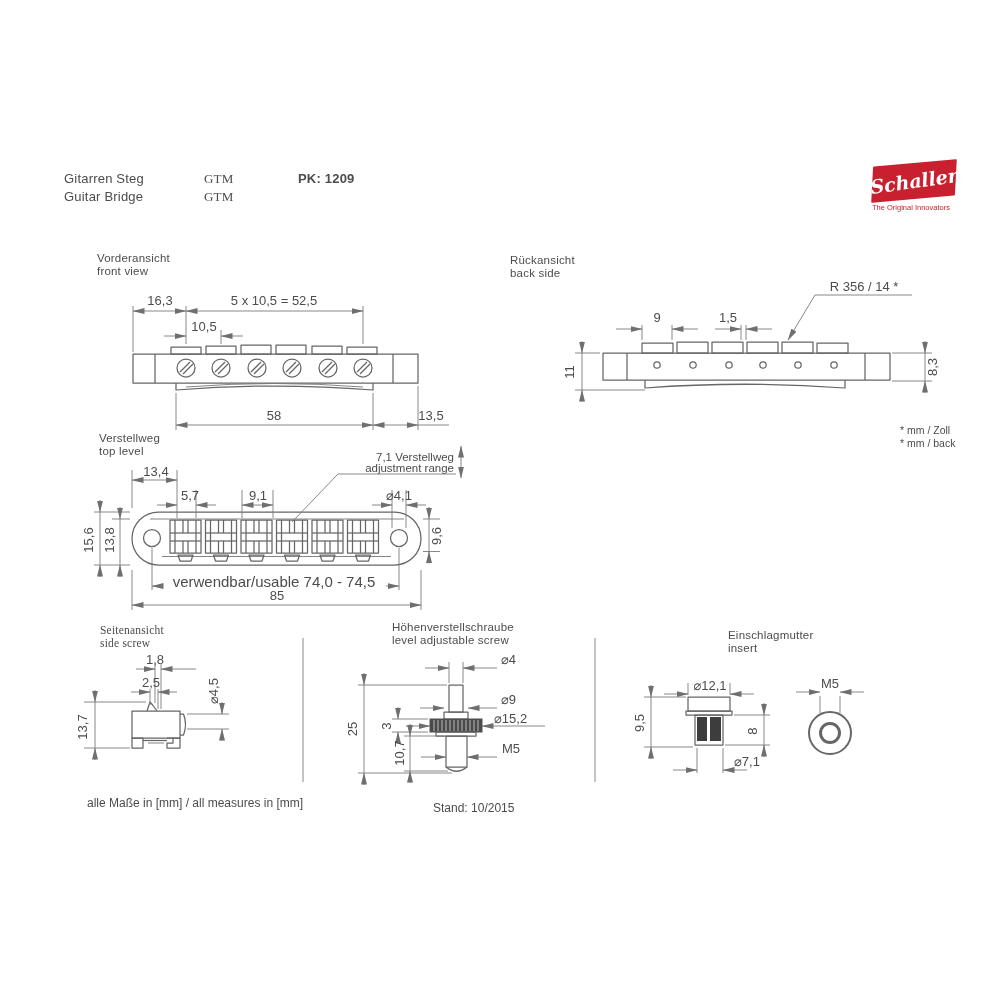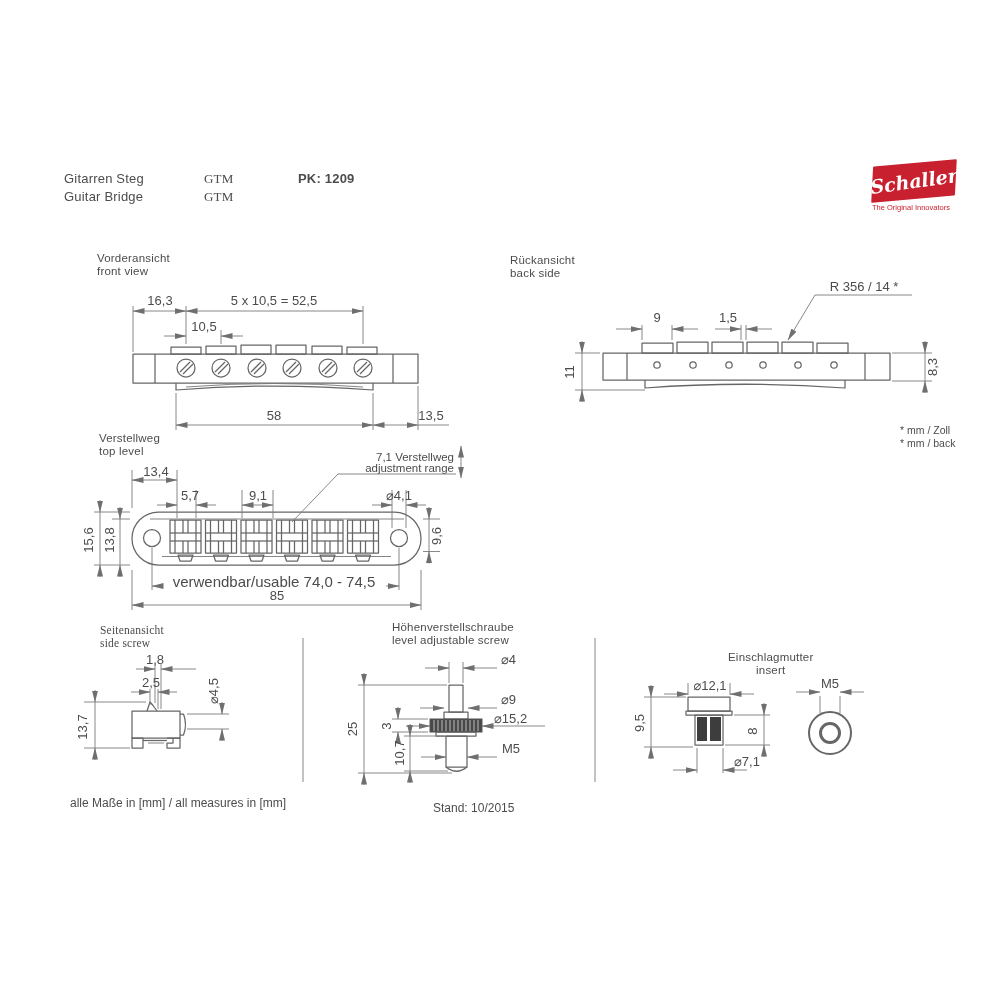--- a/index.html
+++ b/index.html
@@ -57,30 +57,30 @@
   <div>top level</div>
 </div>
 <div class="abs lbl" style="left:100px;top:624px;font-family:Liberation Serif, serif;">
   <div>Seitenansicht</div>
   <div>side screw</div>
 </div>
 <div class="abs lbl" style="left:392px;top:621px;">
   <div>Höhenverstellschraube</div>
   <div>level adjustable screw</div>
 </div>
-<div class="abs lbl" style="left:728px;top:651px;text-align:center;">
+<div class="abs lbl" style="left:728px;top:629px;">
   <div>Einschlagmutter</div>
   <div>insert</div>
 </div>
 
 <div class="abs note" style="left:900px;top:424px;">
   <div>* mm / Zoll</div>
   <div>* mm / back</div>
 </div>
-<div class="abs ftr" style="left:70px;top:796px;">alle Maße in [mm] / all measures in [mm]</div>
+<div class="abs ftr" style="left:87px;top:796px;">alle Maße in [mm] / all measures in [mm]</div>
 <div class="abs ftr" style="left:433px;top:801px;">Stand: 10/2015</div>
 
 <svg width="1000" height="1000" viewBox="0 0 1000 1000">
   <defs>
     <marker id="ar" viewBox="0 0 12 6" refX="11.5" refY="3" markerWidth="12" markerHeight="6" orient="auto-start-reverse" markerUnits="userSpaceOnUse">
       <path d="M0,0 L12,3 L0,6 Z" fill="#6f6f6f"></path>
     </marker>
   </defs>
 
   <g>

